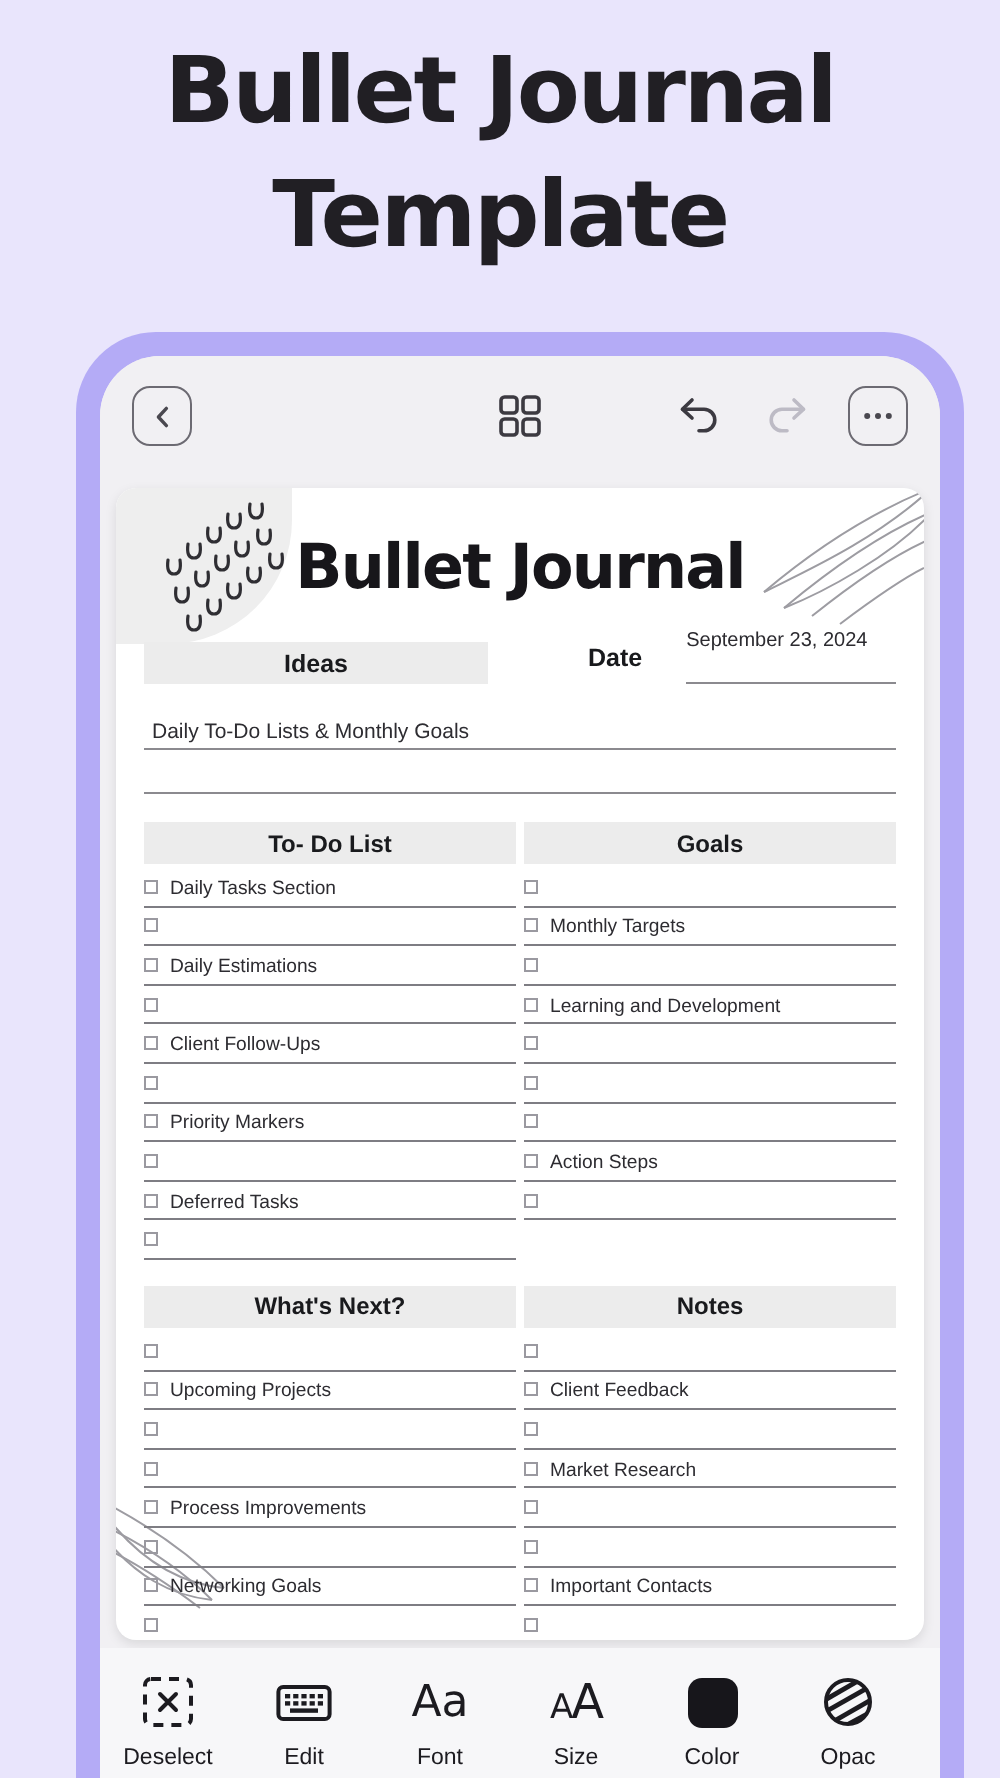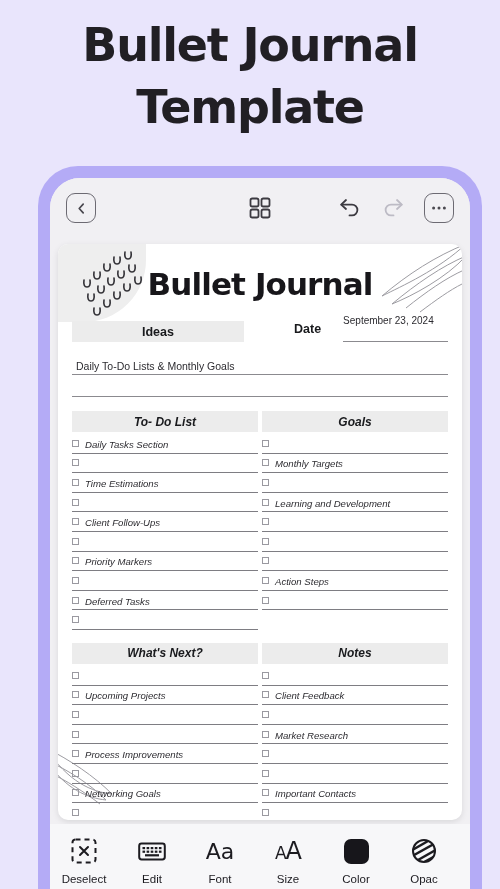--- a/index.html
+++ b/index.html
@@ -116,21 +116,21 @@
   .rule { height: 22px; border-bottom: 1.1px solid #8b8a8f; }
   .rule.first { margin-top: 11px; }
   .rule-text {
     font-size: 10.5px; color: #2d2c31;
     padding-left: 4px; line-height: 26px;
   }
 
   
   .grid {
     margin-top: 14px;
-    display: grid; grid-template-columns: 1fr 1fr; gap: 4px; font-style: italic;
+    display: grid; grid-template-columns: 1fr 1fr; gap: 4px;
   }
   .sec-head {
     height: 21px; background: #ececec;
     display: flex; align-items: center; justify-content: center;
     font-weight: 700; font-size: 12px; color: #191a1d;
     margin-bottom: 2px;
   }
   .row {
     position: relative;
     height: 19.6px;
@@ -286,21 +286,21 @@
                 <div class="row">
                   <div class="cbox"></div>
                   <div class="row-text">Daily Tasks Section</div>
                 </div>
                 <div class="row">
                   <div class="cbox"></div>
                   <div class="row-text"></div>
                 </div>
                 <div class="row">
                   <div class="cbox"></div>
-                  <div class="row-text">Time Estimations</div>
+                  <div class="row-text">Daily Estimations</div>
                 </div>
                 <div class="row">
                   <div class="cbox"></div>
                   <div class="row-text"></div>
                 </div>
                 <div class="row">
                   <div class="cbox"></div>
                   <div class="row-text">Client Follow-Ups</div>
                 </div>
                 <div class="row">

